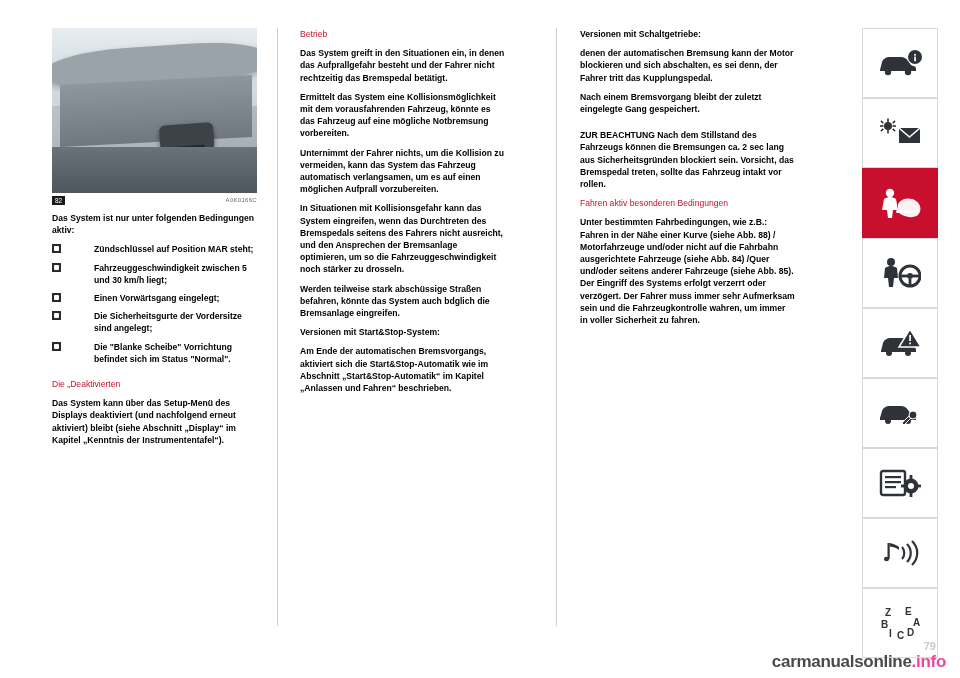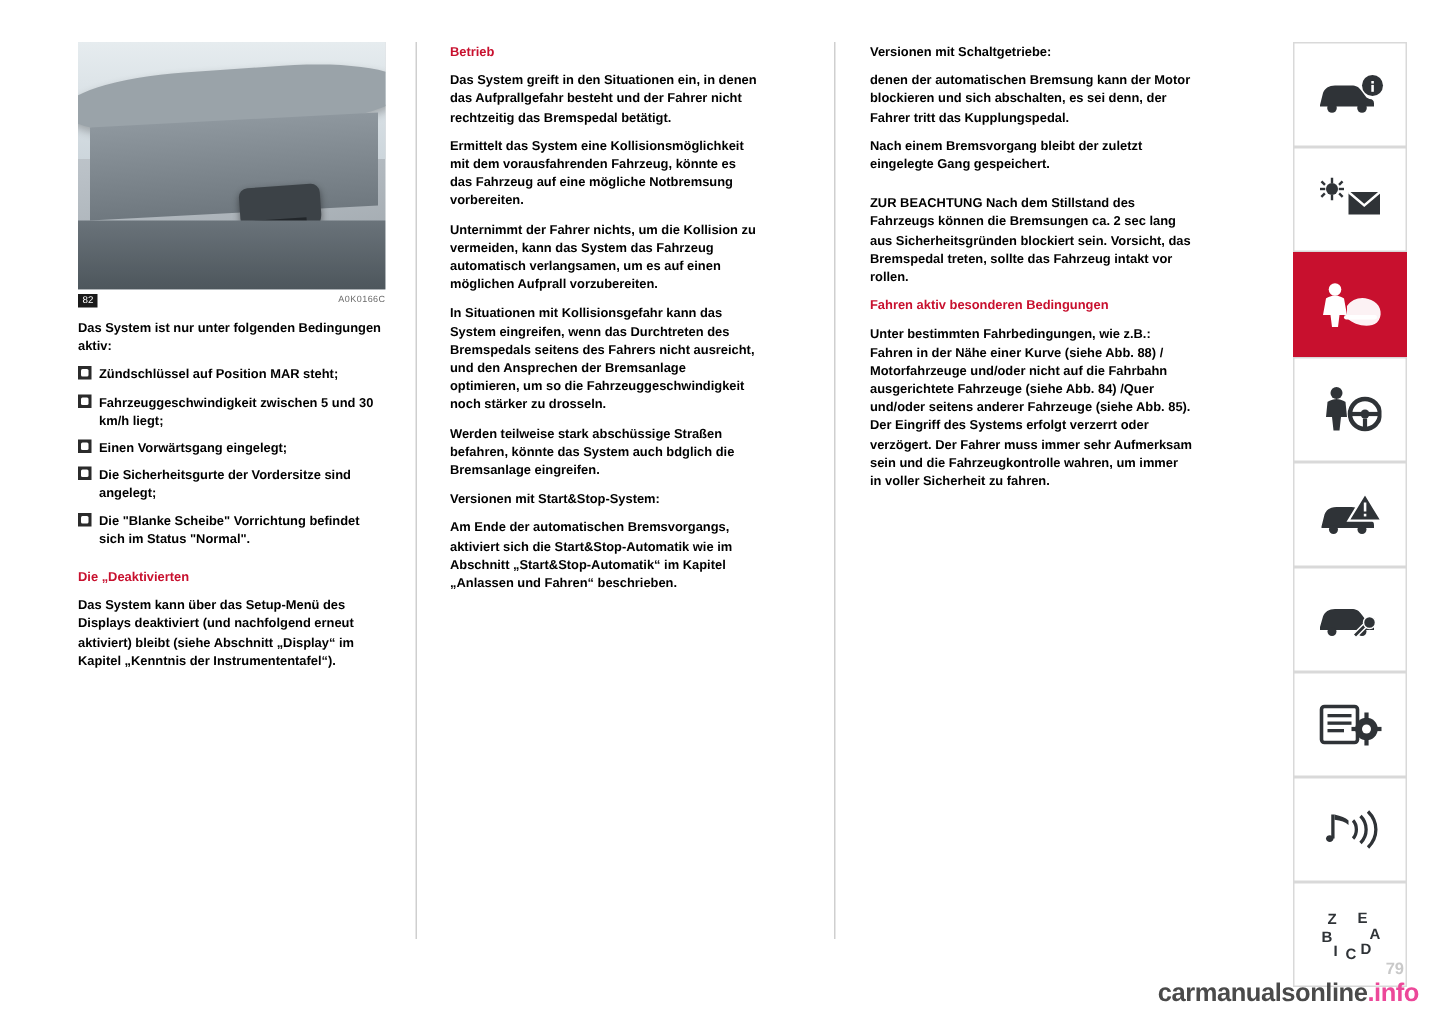--- a/index.html
+++ b/index.html
@@ -113,27 +113,28 @@
   }
   .fig-caption .code {
     color: #6b6b6b;
     font-size: 6px;
     letter-spacing: .3px;
   }
 
   
   p { margin: 0 0 7px 0; }
   .b { font-weight: bold; }
-  .red { color: #c8102e; font-weight: bold; }
+  .red { color: #c8102e; font-weight: normal; }
   .spacer { height: 7px; }
 
   .bullet-row {
     display: flex;
     margin-bottom: 6px;
     font-weight: bold;
+    gap: 28px;
   }
   .bullet-box {
     flex: 0 0 auto;
     width: 9px; height: 9px;
     background: #2b2b2b;
     margin: 1px 5px 0 0;
     position: relative;
   }
   .bullet-box:after {
     content: "";

